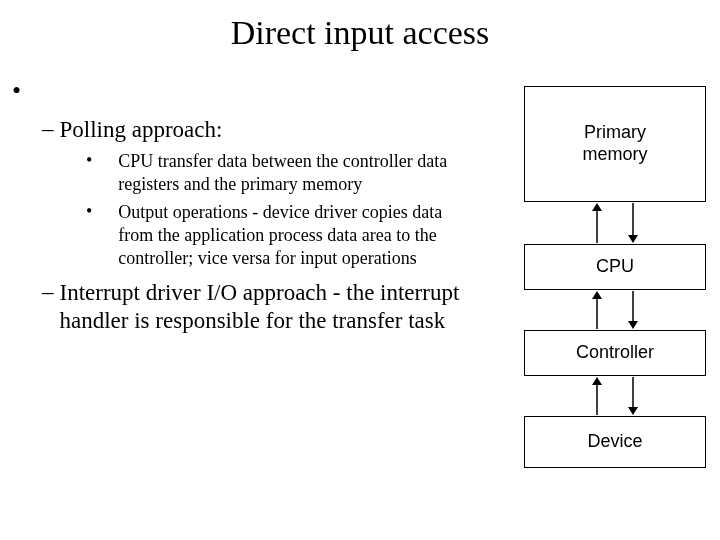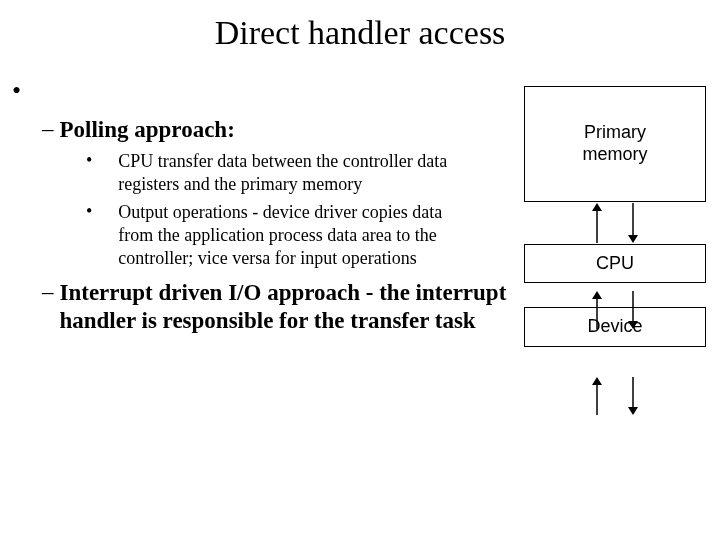--- a/index.html
+++ b/index.html
@@ -40,21 +40,20 @@
       margin-left: 34px;
       margin-top: 10px;
       display: flex;
     }
     .bullet2 .dash {
       margin-right: 6px;
     }
     .bullet2 .txt {
       flex: 1;
       line-height: 1.22;
-      font-weight: bold;
     }
     .bullet3 {
       font-size: 18px;
       margin-left: 78px;
       margin-top: 6px;
       display: flex;
     }
     .bullet3 .dot3 {
       margin-right: 6px;
     }
@@ -75,57 +74,57 @@
     .box {
       border: 1.5px solid #000;
       background: white;
       display: flex;
       align-items: center;
       justify-content: center;
       text-align: center;
       line-height: 1.2;
     }
     .box-mem { height: 116px; padding: 4px 22px; }
-    .box-cpu { height: 39px; margin-top: 42px; }
+    .box-cpu { height: 46px; margin-top: 42px; }
     .box-ctrl { height: 46px; margin-top: 40px; }
-    .box-dev { height: 40px; margin-top: 24px; }
+    .box-dev { height: 52px; margin-top: 40px; }
     .arrows {
       position: absolute;
       left: 0; right: 0;
       display: flex;
       justify-content: center;
       gap: 22px;
     }
     .arrows svg { display: block; }
   </style>
 </head>
 <body>
 
-<h1 class="title">Direct handler access</h1>
+<h1 class="title">Direct input access</h1>
 
 <div class="content">
   <div class="text-col">
     <div class="bullet1">
       <span class="dot">•</span>
     </div>
     <div class="bullet2">
       <span class="dash">–</span>
       <span class="txt">Polling approach:</span>
     </div>
     <div class="bullet3">
       <span class="dot3">•</span>
       <span class="txt3">CPU transfer data between the controller data registers and the primary memory</span>
     </div>
     <div class="bullet3">
       <span class="dot3">•</span>
       <span class="txt3">Output operations - device driver copies data from the application process data area to the controller; vice versa for input operations</span>
     </div>
     <div class="bullet2">
       <span class="dash">–</span>
-      <span class="txt">Interrupt driven I/O approach - the interrupt handler is responsible for the transfer task</span>
+      <span class="txt">Interrupt driver I/O approach - the interrupt handler is responsible for the transfer task</span>
     </div>
   </div>
 
   <div class="diagram">
     <div class="box box-mem">
         <span style="white-space:pre-line">Primary
 memory</span>
       </div>
 
     <div class="arrows" style="top:117px">
@@ -147,20 +146,23 @@
       <svg width="14" height="38">
           <line x1="7" y1="38" x2="7" y2="6" stroke="#000" stroke-width="1.5"></line>
           <polygon points="7,0 2,8 12,8" fill="#000"></polygon>
         </svg>
       <svg width="14" height="38">
           <line x1="7" y1="0" x2="7" y2="32" stroke="#000" stroke-width="1.5"></line>
           <polygon points="7,38 2,30 12,30" fill="#000"></polygon>
         </svg>
     </div>
 
+    <div class="box box-ctrl">
+        <span>Controller</span>
+      </div>
 
     <div class="arrows" style="top:291px">
       <svg width="14" height="38">
           <line x1="7" y1="38" x2="7" y2="6" stroke="#000" stroke-width="1.5"></line>
           <polygon points="7,0 2,8 12,8" fill="#000"></polygon>
         </svg>
       <svg width="14" height="38">
           <line x1="7" y1="0" x2="7" y2="32" stroke="#000" stroke-width="1.5"></line>
           <polygon points="7,38 2,30 12,30" fill="#000"></polygon>
         </svg>

